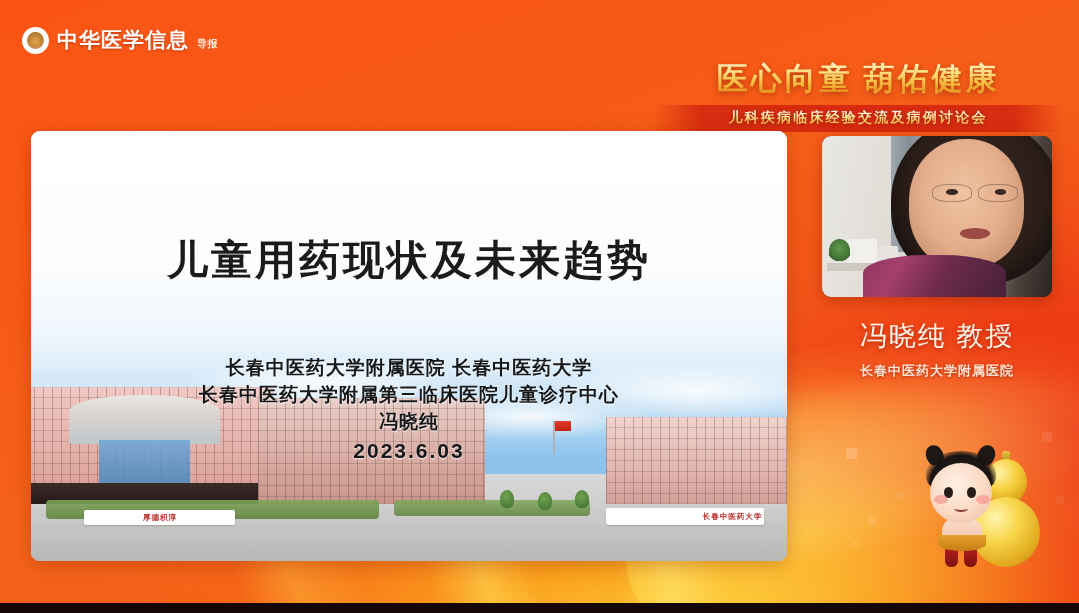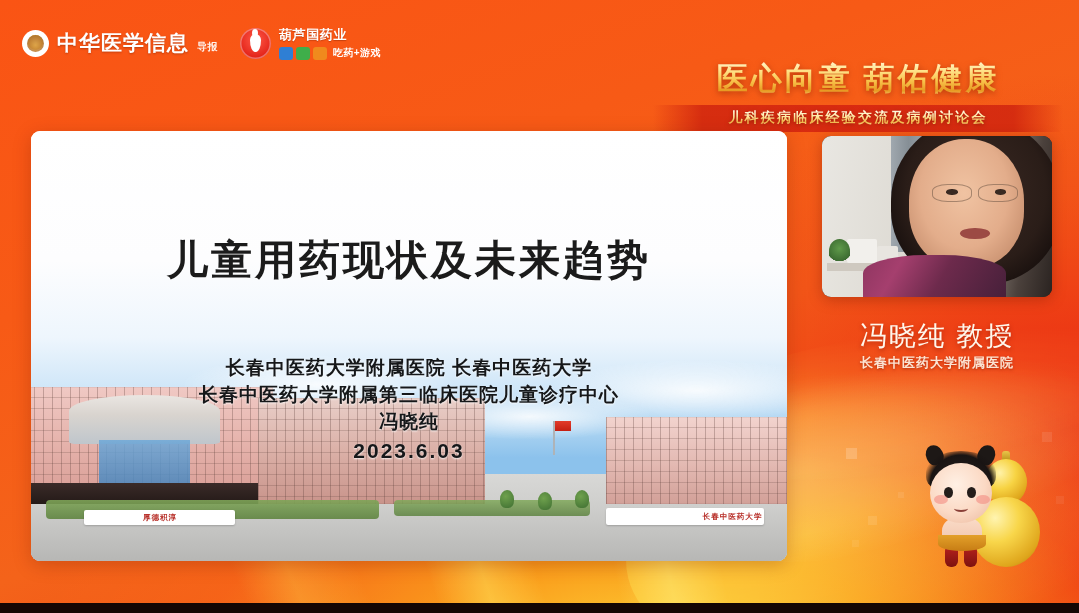--- a/index.html
+++ b/index.html
@@ -169,21 +169,21 @@
   .mouth { position:absolute; right:27%; top:57%; width:13%; height:7%;
       background:#9c4a44; border-radius:50%; }
   .shirt { position:absolute; left:18%; bottom:0; width:62%; height:26%;
       background:linear-gradient(120deg,#8e3560 0%,#a53f6e 25%,#6d2a4c 55%,#47203a 100%);
       border-radius:44% 44% 0 0; }
 
   
   .speaker { position:absolute; left:822px; top:318px; width:230px; text-align:center; }
   .speaker-name { font-size:27px; font-weight:400; color:#fff7ec; letter-spacing:2px;
       text-shadow:0 2px 4px rgba(120,20,0,.5); }
-  .speaker-org { margin-top:0; font-size:13px; font-weight:600; letter-spacing:1px;
+  .speaker-org { margin-top:8px; font-size:13px; font-weight:600; letter-spacing:1px;
       color:rgba(255,240,225,.93); text-shadow:0 1px 3px rgba(120,20,0,.5); }
 
   
   .mascot { position:absolute; left:916px; top:443px; width:140px; height:140px; }
   .gourd { position:absolute; left:56px; top:16px; width:68px; height:108px; }
   .gourd .top { position:absolute; left:13px; top:0; width:42px; height:46px; border-radius:50%;
       background:radial-gradient(circle at 35% 30%, #fff2a8 0%, #f7d343 38%, #e0a81d 72%, #b07c0e 100%); }
   .gourd .bot { position:absolute; left:0; top:38px; width:68px; height:70px; border-radius:50%;
       background:radial-gradient(circle at 34% 30%, #fff4b0 0%, #f8d64a 36%, #dfa61c 74%, #a8750c 100%); }
   .gourd .stem { position:absolute; left:30px; top:-8px; width:8px; height:12px; border-radius:3px;
@@ -233,34 +233,20 @@
   <div class="sq" style="left:898px;top:492px;width:6px;height:6px;opacity:.45;"></div>
 
   <div class="logos">
 
     <div class="logo-group">
       <div class="cma-seal"></div>
       <div class="cma-word">中华医学信息</div>
       <div class="cma-sub">导报</div>
     </div>
 
-    <div class="logo-group">
-      <div class="hulu-badge">
-          <span class="g"></span>
-        </div>
-      <div class="hulu-txt">
-        <div class="hulu-l1">葫芦国药业</div>
-        <div class="hulu-l2">
-          <i class="chip b"></i>
-          <i class="chip g"></i>
-          <i class="chip o"></i>
-          <span class="t">吃药+游戏</span>
-        </div>
-      </div>
-    </div>
 
   </div>
 
   <div class="banner">
     <div class="banner-main">医心向童 葫佑健康</div>
     <div class="banner-strip">
       <div class="banner-sub">儿科疾病临床经验交流及病例讨论会</div>
     </div>
   </div>
 

